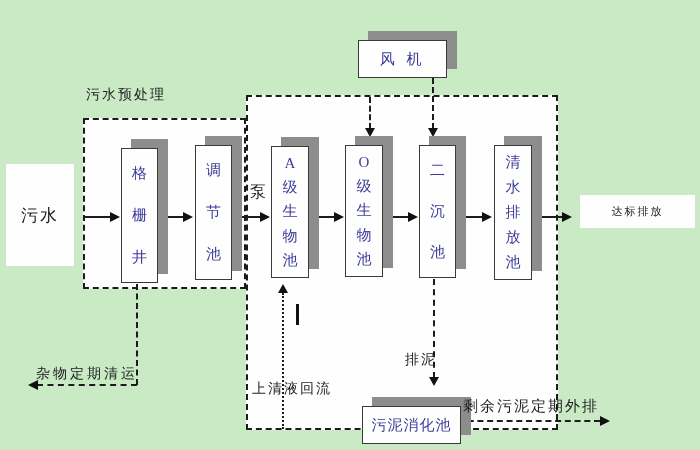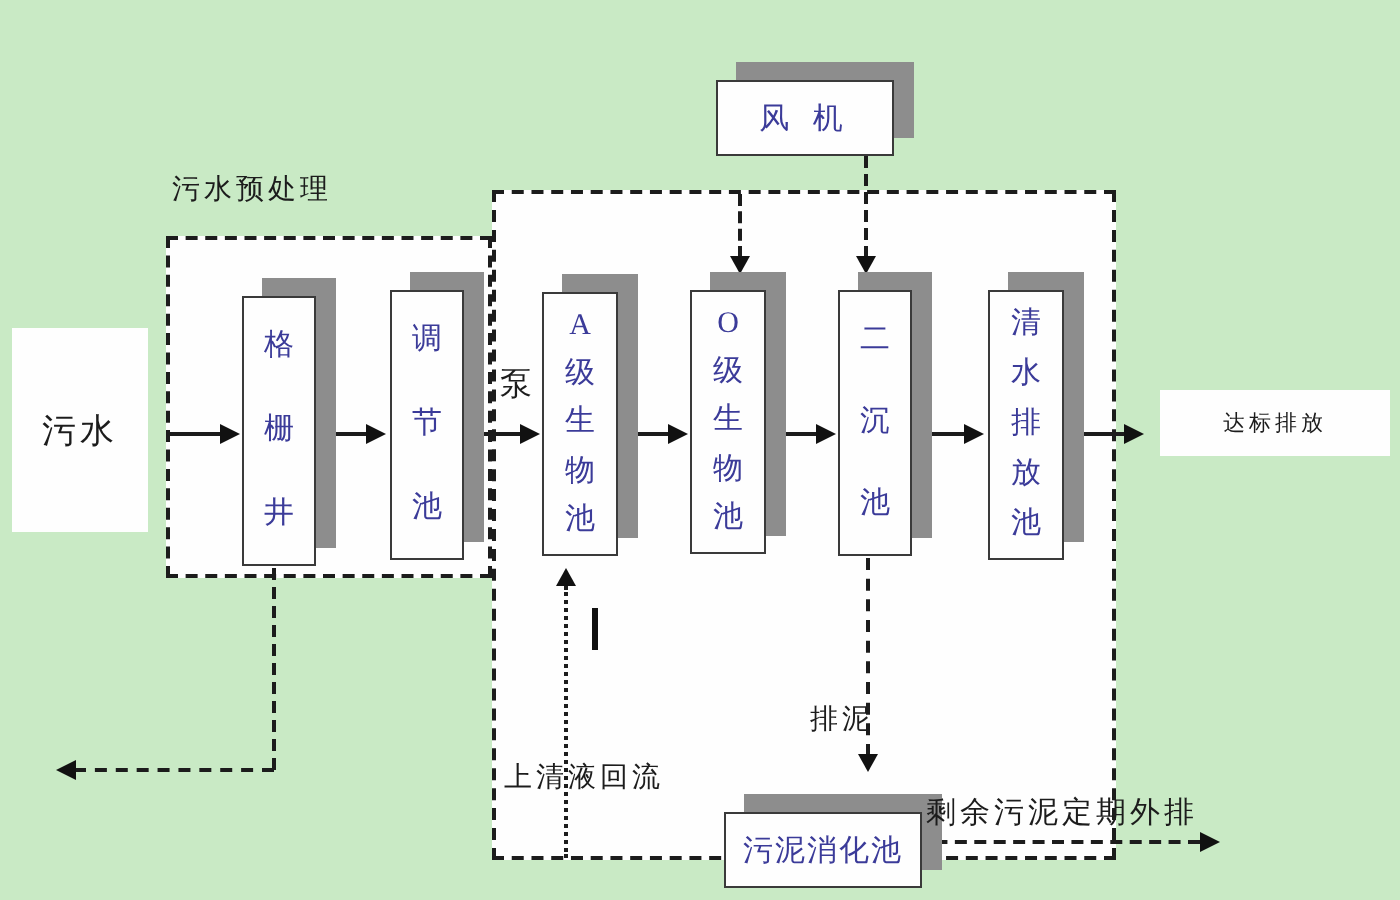--- a/index.html
+++ b/index.html
@@ -177,20 +177,21 @@
   <div class="ah ah-right" style="left:562px;top:212px;"></div>
 
   <div class="vline dash-v" style="left:432px;top:78px;height:51px;"></div>
   <div class="ah ah-down" style="left:428px;top:128px;"></div>
   <div class="vline dash-v" style="left:369px;top:97px;height:32px;"></div>
   <div class="ah ah-down" style="left:365px;top:128px;"></div>
 
   <div class="vline dash-v" style="left:136px;top:284px;height:101px;"></div>
   <div class="hline dash-h" style="left:37px;top:384px;width:100px;"></div>
   <div class="ah ah-left" style="left:28px;top:380px;"></div>
+  <div class="lbl lbl-debris">杂物定期清运</div>
 
   <div class="vline dash-v" style="left:433px;top:279px;height:99px;"></div>
   <div class="ah ah-down" style="left:429px;top:377px;"></div>
   <div class="lbl lbl-sludge">排泥</div>
 
   <div class="vline dot-v" style="left:282px;top:293px;height:136px;"></div>
   <div class="ah ah-up" style="left:278px;top:284px;"></div>
   <div class="thickbar"></div>
   <div class="lbl lbl-supernatant">上清液回流</div>
 

